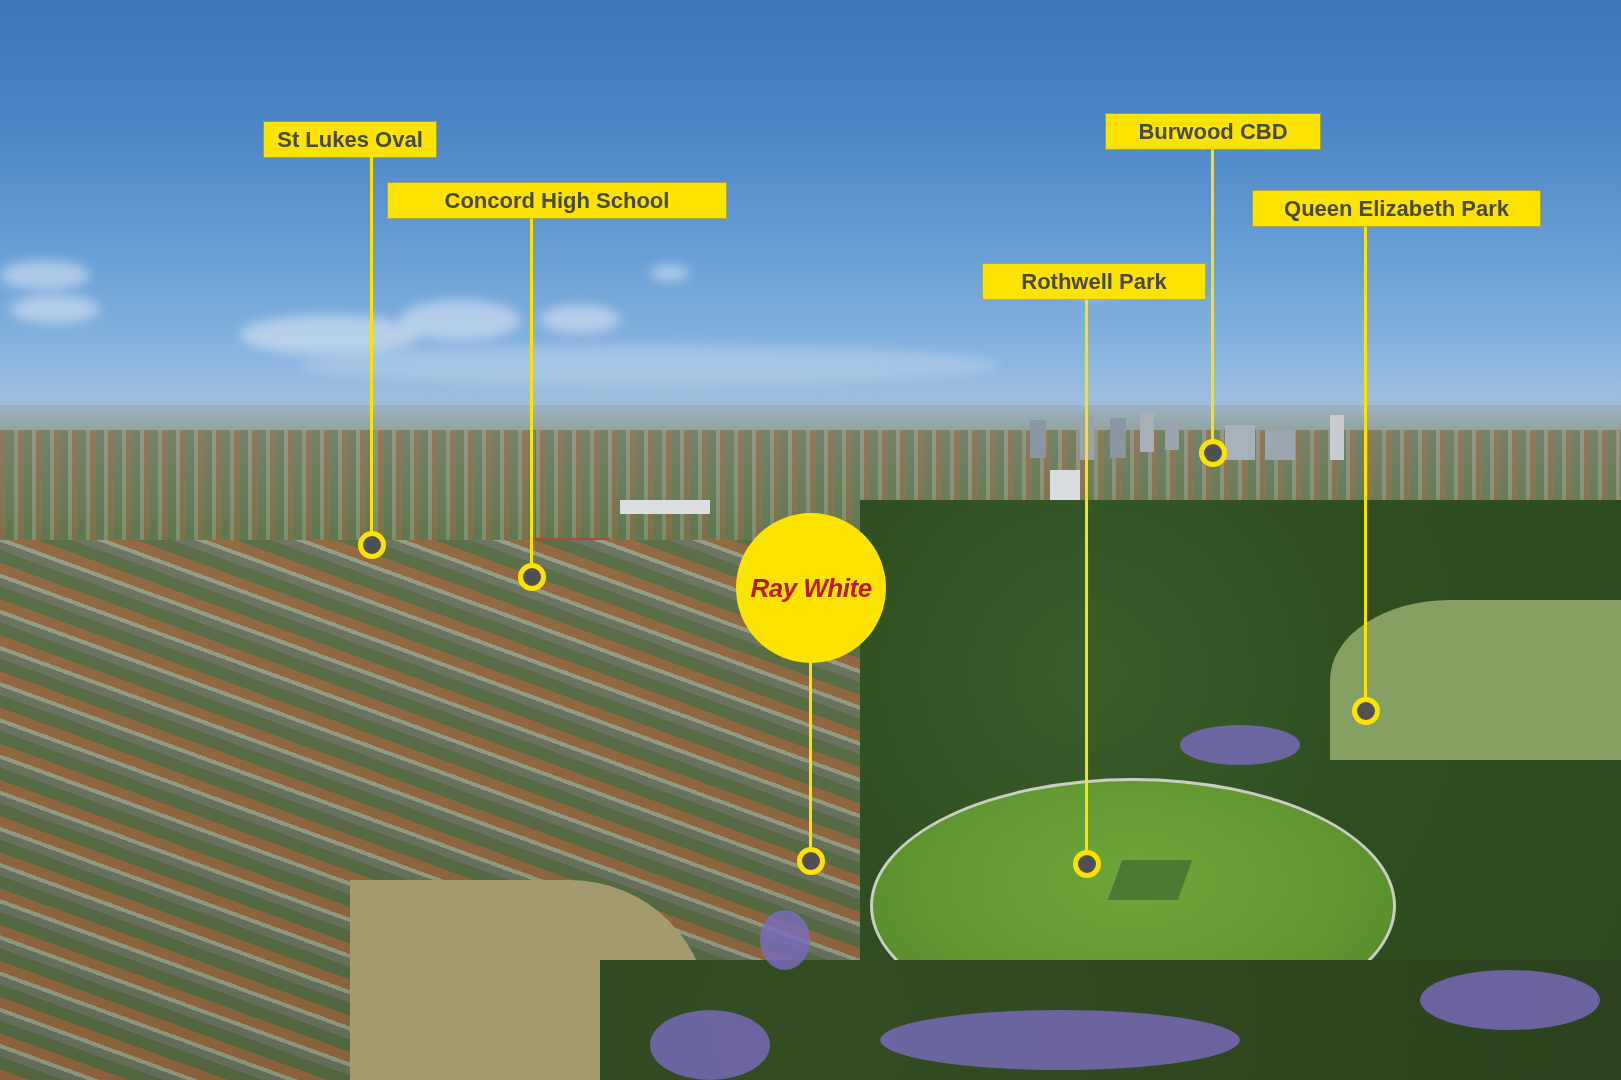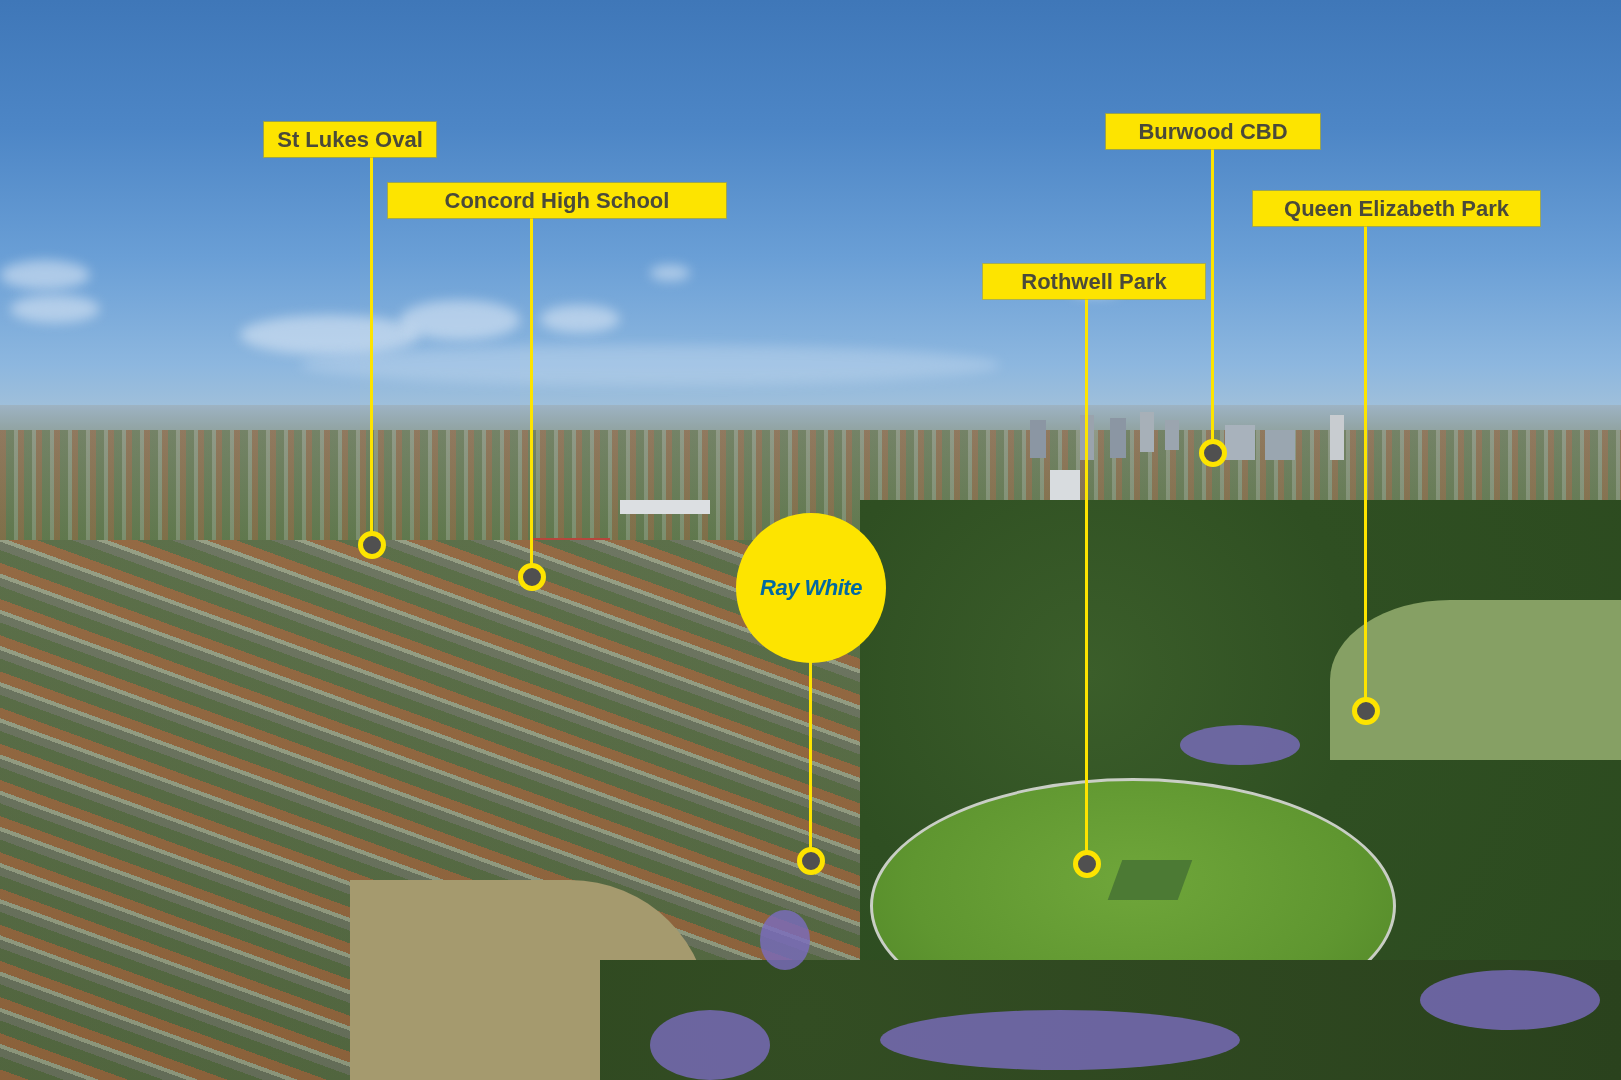--- a/index.html
+++ b/index.html
@@ -35,21 +35,21 @@
 
   .label { position:absolute; background:#fde400; color:#4a4a3a; font-family:"Liberation Sans", sans-serif;
     font-weight:bold; font-size:22px; display:flex; align-items:center; justify-content:center;
     box-shadow:0 0 0 1px rgba(200,180,0,0.6); }
   .line { position:absolute; width:3px; background:#fde400; }
   .pin { position:absolute; width:18px; height:18px; border-radius:50%; background:#505050;
     border:5px solid #fde400; box-sizing:content-box; transform:translate(-14px,-14px); }
   .brand { position:absolute; left:736px; top:513px; width:150px; height:150px; border-radius:50%;
     background:#fde400; display:flex; align-items:center; justify-content:center; }
   .brand span { font-family:"Liberation Sans", sans-serif; font-weight:bold; font-style:italic;
-    font-size:22px; color:#0369a1; letter-spacing:-0.5px; }
+    font-size:26px; color:#b91c1c; letter-spacing:-0.5px; }
 </style>
 </head>
 <body>
 
 <div class="scene">
   <div class="sky"></div>
   <div class="cloud" style="left:0;top:260px;width:90px;height:30px;"></div>
   <div class="cloud" style="left:10px;top:295px;width:90px;height:28px;"></div>
   <div class="cloud" style="left:240px;top:315px;width:180px;height:40px;"></div>
   <div class="cloud" style="left:400px;top:300px;width:120px;height:40px;"></div>

